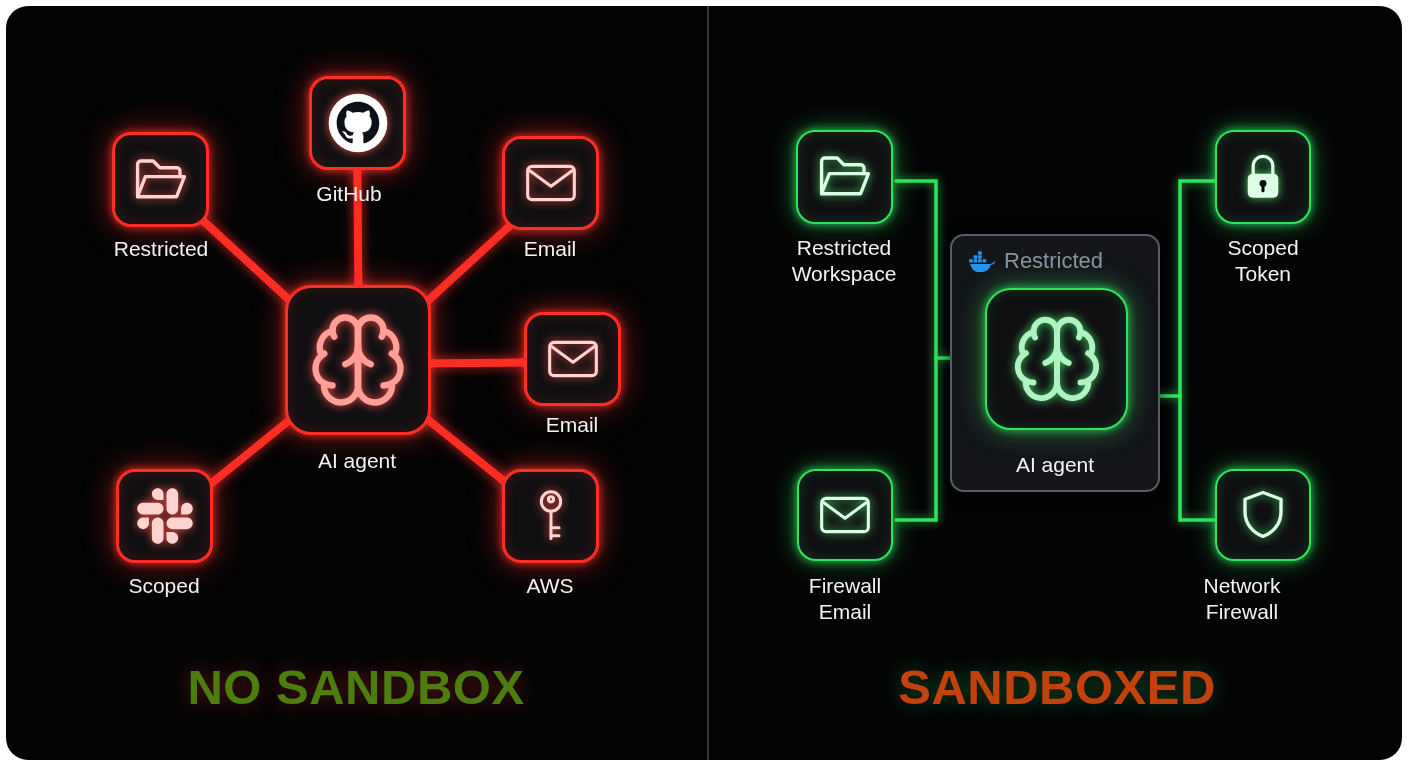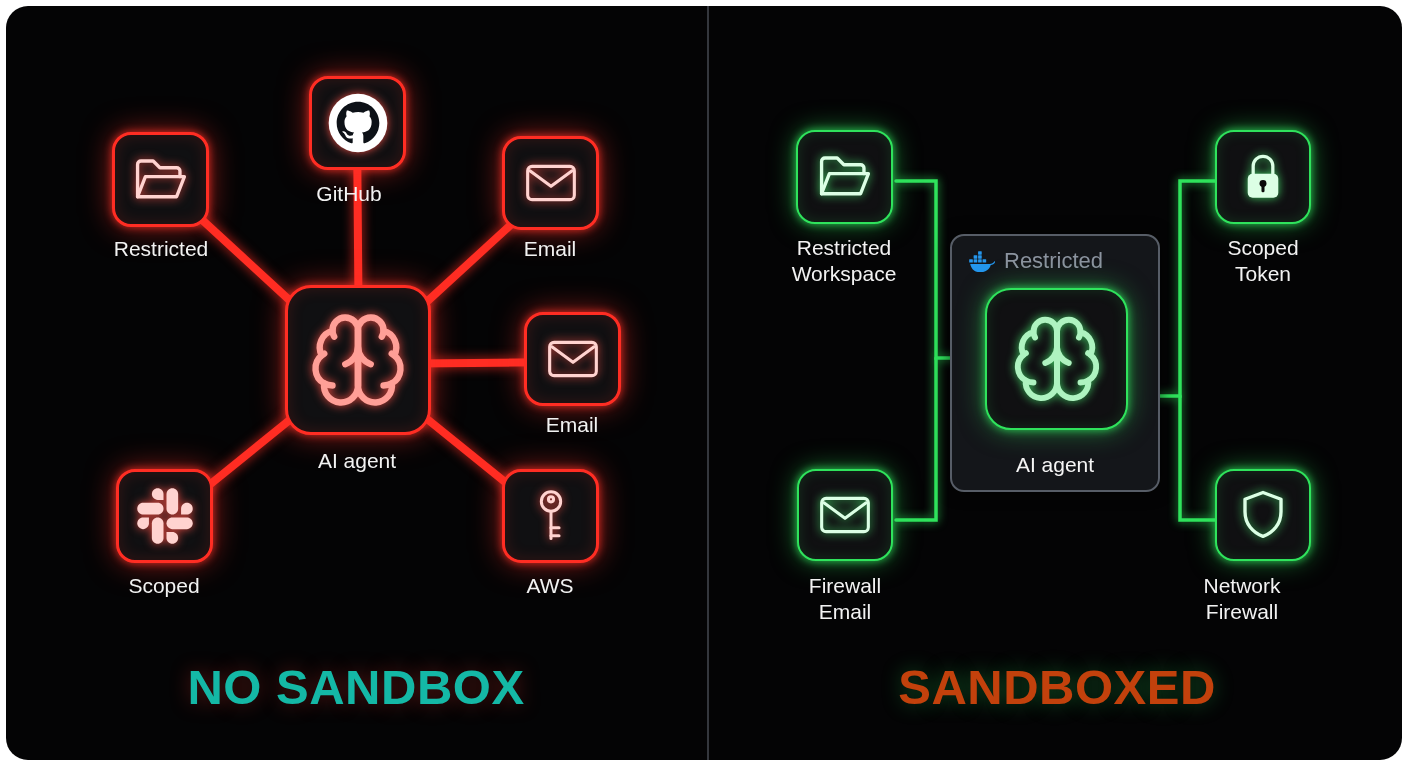--- a/index.html
+++ b/index.html
@@ -32,21 +32,21 @@
     box-shadow:0 0 26px rgba(48,227,92,.5),0 0 8px rgba(48,227,92,.8),inset 0 0 14px rgba(48,227,92,.15);}
   .node.green .ic{filter:drop-shadow(0 0 5px rgba(70,230,110,.9));}
   .node.agent{border-radius:26px;}
   .node.agent.red{color:#ff9f97;}
   .node.agent.green{color:#aef3c0;}
 
   .label{position:absolute;transform:translateX(-50%);color:var(--label-text);
          font-size:21px;line-height:26px;text-align:center;white-space:pre-line;z-index:3;}
   .panel-title{position:absolute;transform:translateX(-50%);font-size:49px;font-weight:800;
                letter-spacing:.5px;z-index:3;white-space:nowrap;}
-  .title-danger{color:#14b8a6;text-shadow:0 0 20px rgba(246,59,49,.35);}
+  .title-danger{color:#4d7c0f;text-shadow:0 0 20px rgba(246,59,49,.35);}
   .title-safe{color:#c2410c;text-shadow:0 0 20px rgba(42,226,91,.35);}
 
   .container-box{position:absolute;background:#14161a;border:2px solid var(--container-border);
                  border-radius:14px;z-index:1;box-shadow:0 0 16px rgba(0,0,0,.65);}
   .container-header{position:absolute;top:12px;left:16px;display:flex;align-items:center;gap:9px;}
   .container-header .docker{color:var(--docker-blue);display:block;}
   .container-label{color:var(--container-text);font-size:22px;}
   .agent-label-inner{position:absolute;left:0;right:0;bottom:13px;text-align:center;
                      color:#f5f5f5;font-size:21px;}
 </style>

